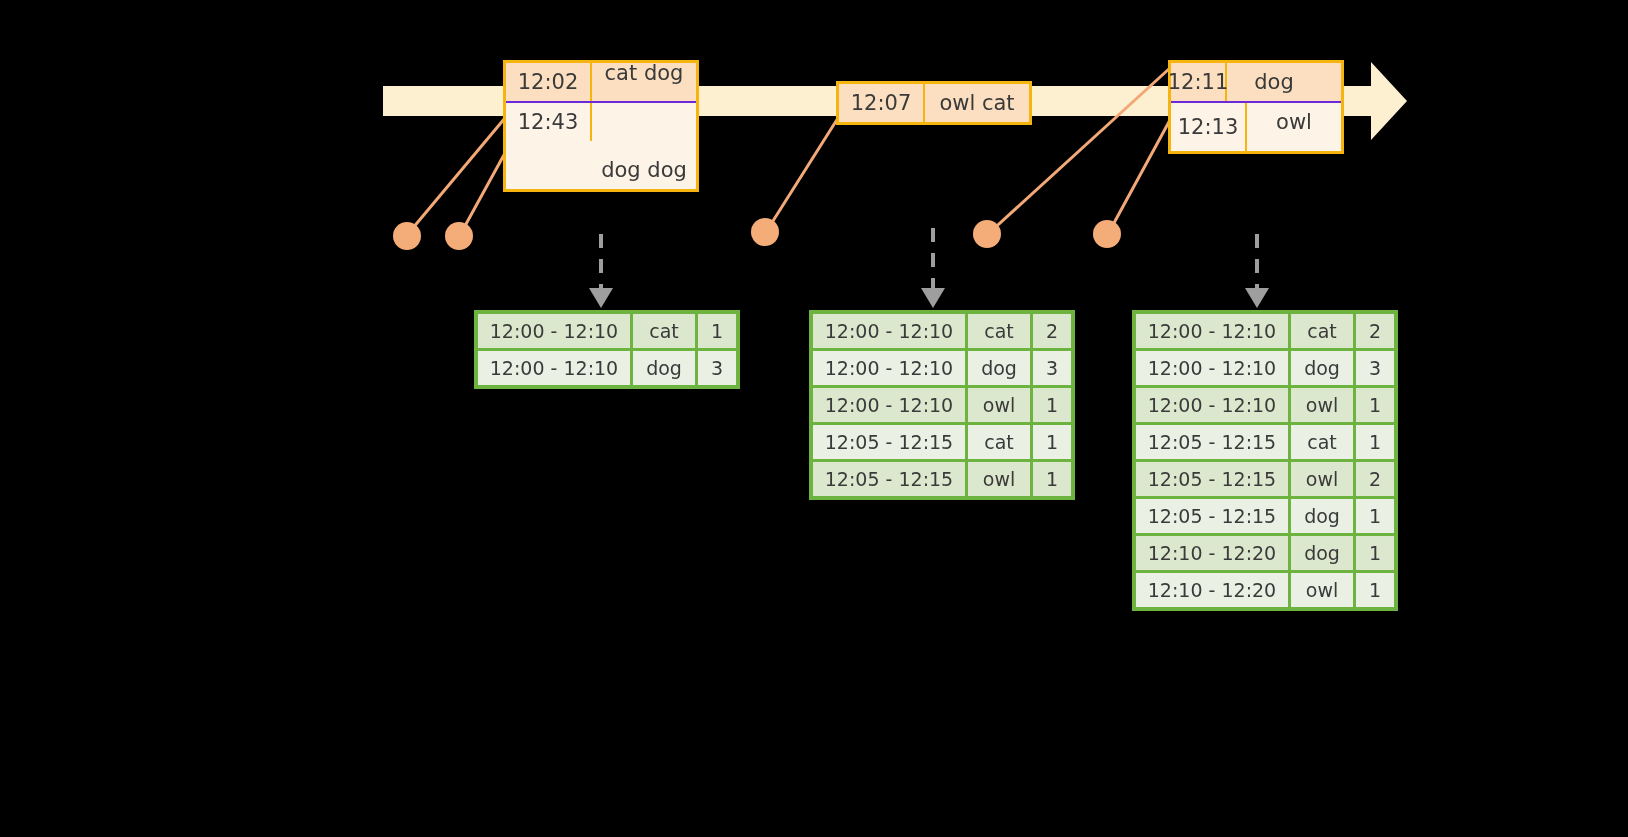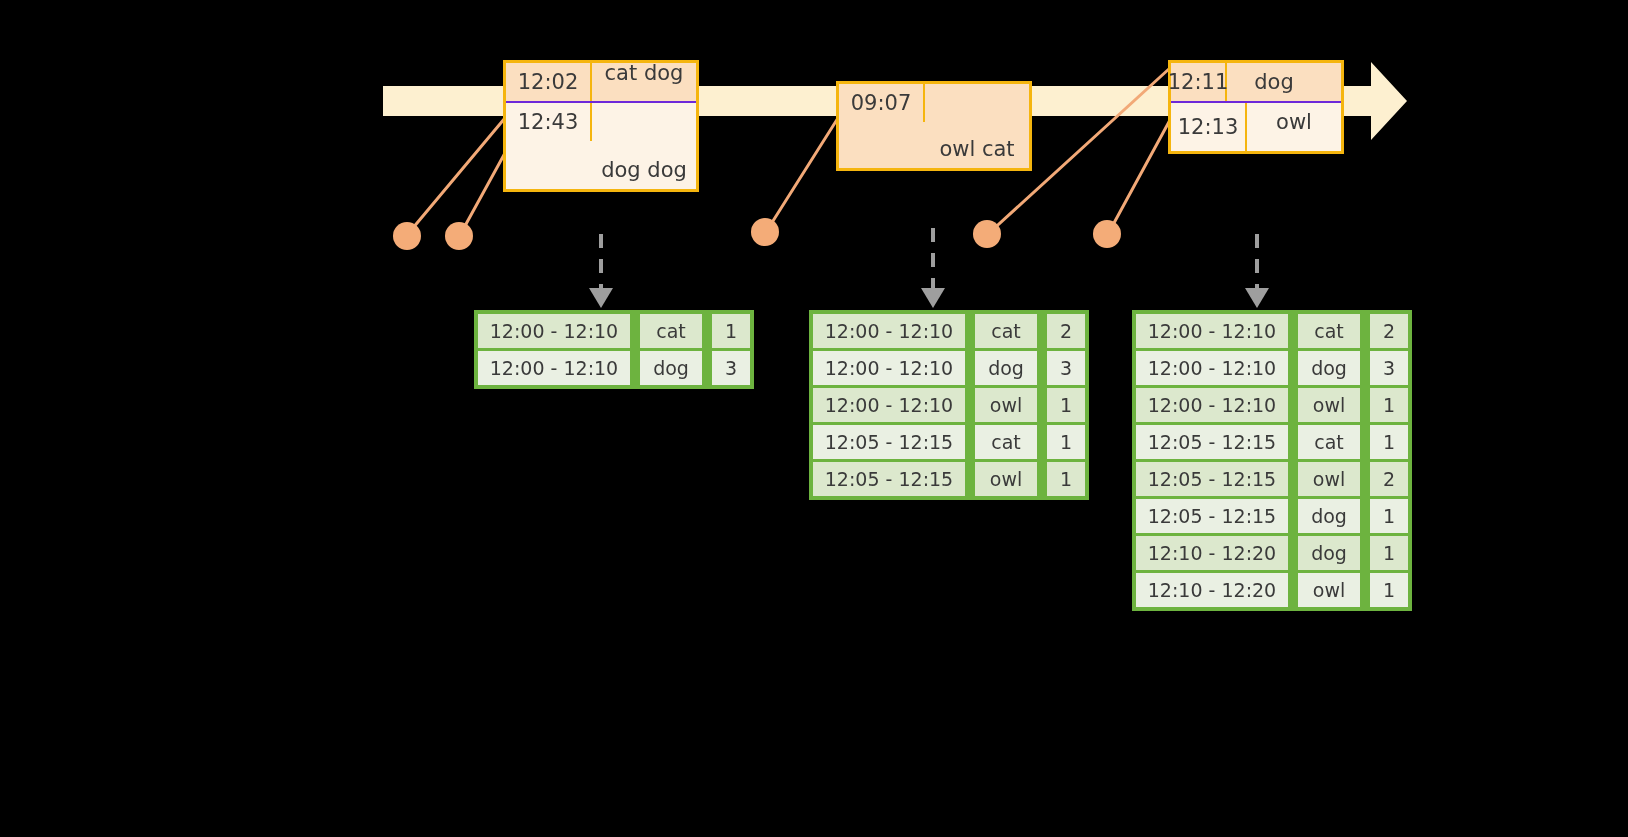--- a/index.html
+++ b/index.html
@@ -59,21 +59,21 @@
   }
   .res-row + .res-row{margin-top:3px;}
   .res-row.shade-a .cell{background:#DCE8CD;}
   .res-row.shade-b .cell{background:#EAF0E3;}
   .cell{
     color:#3a3a3a;
     font-size:19px;
     display:flex;align-items:center;justify-content:center;
     box-sizing:border-box;
   }
-  .cell + .cell{margin-left:10px;}
+  .cell + .cell{margin-left:3px;}
   .cell-window{width:152px;height:34px;}
   .cell-word{width:62px;height:34px;}
   .cell-count{width:38px;height:34px;}
 </style>
 </head>
 <body>
 
 <div id="stage">
 
   <svg id="timeline-svg" viewBox="0 0 1628 837" xmlns="http://www.w3.org/2000/svg">
@@ -120,22 +120,22 @@
       <div class="event-words" style="width:104px;height:20px;">cat dog</div>
     </div>
     <div class="event-row shade-b">
       <div class="event-time" style="width:86px;height:38px;">12:43</div>
       <div class="event-words" style="width:104px;height:38px;margin-top:48px;">dog dog</div>
     </div>
   </div>
 
   <div class="event-box" style="left:836px;top:81px;width:196px;">
     <div class="event-row shade-a">
-      <div class="event-time" style="width:86px;height:38px;">09:07</div>
-      <div class="event-words" style="width:104px;height:38px;margin-top:46px;">owl cat</div>
+      <div class="event-time" style="width:86px;height:38px;">12:07</div>
+      <div class="event-words" style="width:104px;height:38px;">owl cat</div>
     </div>
   </div>
 
   <div class="event-box" style="left:1168px;top:60px;width:176px;">
     <div class="event-row shade-a">
       <div class="event-time" style="width:56px;height:38px;">12:11</div>
       <div class="event-words" style="width:94px;height:38px;">dog</div>
     </div>
     <div class="event-row shade-b">
       <div class="event-time" style="width:76px;height:48px;">12:13</div>

